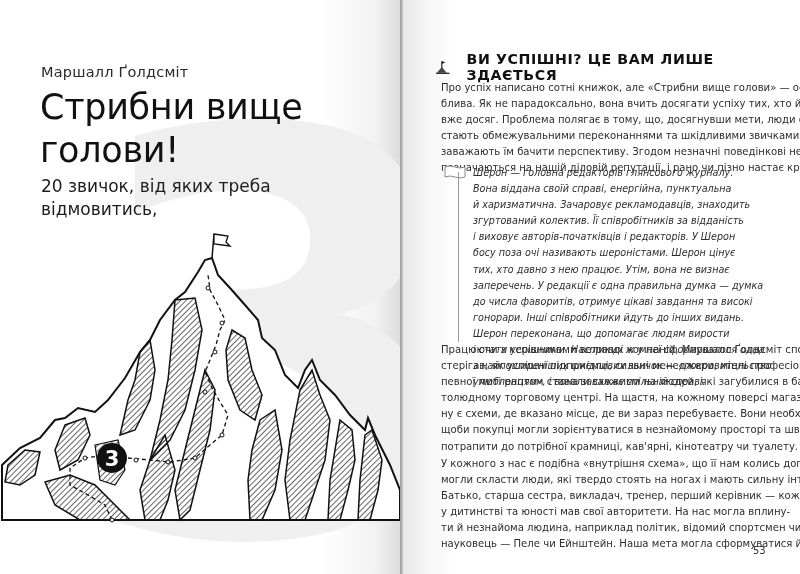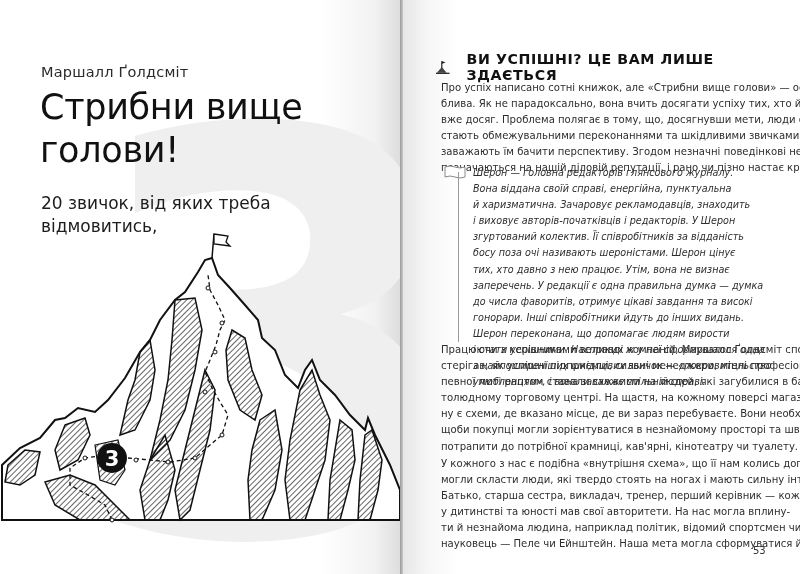--- a/index.html
+++ b/index.html
@@ -24,21 +24,21 @@
       position: absolute; left: 41px; top: 64px;
       font-size: 14.5px; color: #2a2a2a; letter-spacing: 0.2px;
     }
     .title {
       position: absolute; left: 40px; top: 86px; width: 300px;
       font-size: 35px; font-weight: normal; line-height: 43px; color: #111;
       letter-spacing: -0.3px;
     }
     .subtitle {
       position: absolute; left: 41px; top: 175px; width: 330px;
-      font-size: 17px; line-height: 23px; color: #1d1d1d; margin-top: 17px;
+      font-size: 17px; line-height: 23px; color: #1d1d1d;
     }
     .mountain-svg { position: absolute; left: 0; top: 220px; width: 410px; height: 354px; }
 
     
     .spine {
       position: absolute; left: 400px; top: 0; width: 3px; height: 574px;
       background: linear-gradient(to right, #9a9a9a, #c8c8c8);
     }
 
     
@@ -175,22 +175,22 @@
 
   <svg class="quote-flag" viewBox="0 0 22 18">
     <path d="M1,3 Q6,1 11,3 T21,3 L21,13 Q16,15 11,13 T1,13 Z" fill="#fff" stroke="#888" stroke-width="1"></path>
   </svg>
   <div class="quote-bar"></div>
 
   <div class="quote">
     <span class="ln">Шерон — головна редакторів глянсового журналу.</span>
     <span class="ln">Вона віддана своїй справі, енергійна, пунктуальна</span>
     <span class="ln">й харизматична. Зачаровує рекламодавців, знаходить</span>
+    <span class="ln">згуртований колектив. Її співробітників за відданість</span>
     <span class="ln">і виховує авторів-початківців і редакторів. У Шерон</span>
-    <span class="ln">згуртований колектив. Її співробітників за відданість</span>
     <span class="ln">босу поза очі називають шероністами. Шерон цінує</span>
     <span class="ln">тих, хто давно з нею працює. Утім, вона не визнає</span>
     <span class="ln">заперечень. У редакції є одна правильна думка — думка</span>
     <span class="ln">до числа фаворитів, отримує цікаві завдання та високі</span>
     <span class="ln">гонорари. Інші співробітники йдуть до інших видань.</span>
     <span class="ln">Шерон переконана, що допомагає людям вирости</span>
     <span class="ln">і стати успішними. Насправді ж у неї сформувалося одна</span>
     <span class="ln">з найпоширеніших шкідливих звичок — «покровительство</span>
     <span class="ln">улюбленцям», і вона заважає спільній справі.</span>
   </div>

